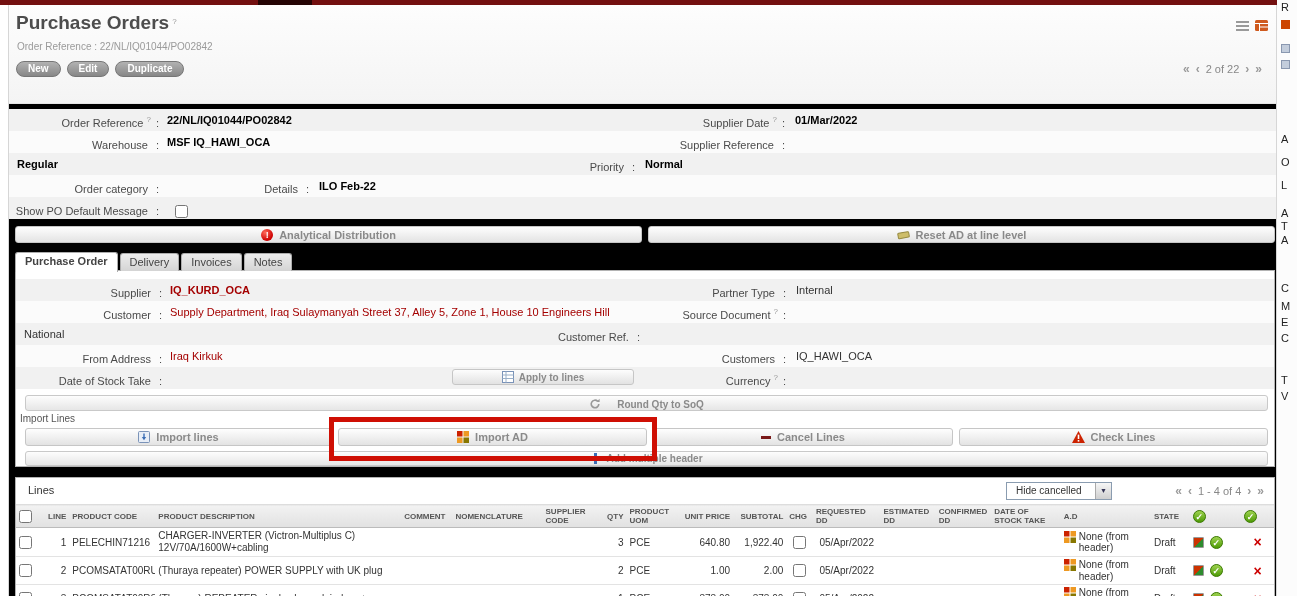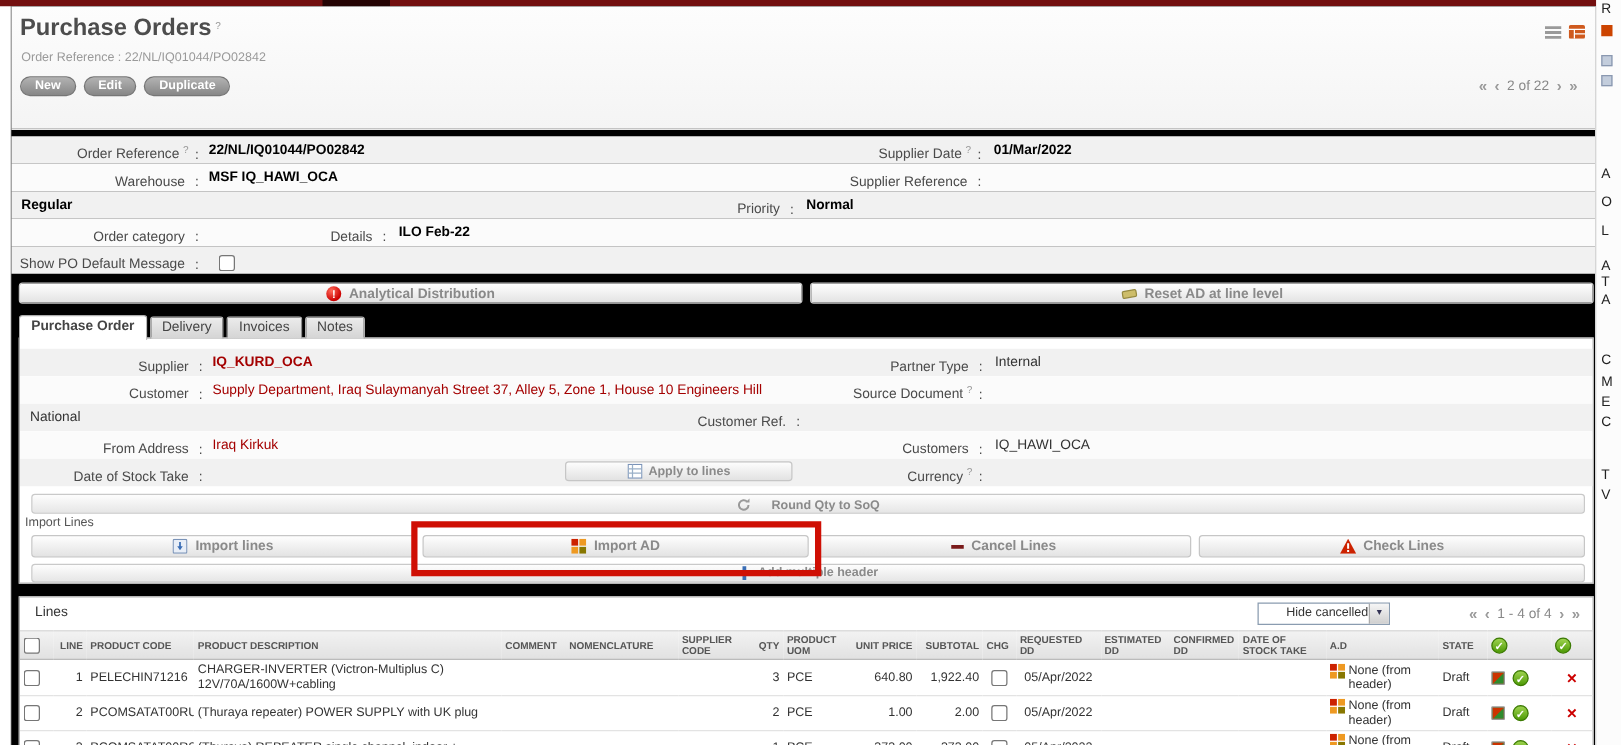--- a/index.html
+++ b/index.html
@@ -73,21 +73,21 @@
 .plus-ico::before{content:"";position:absolute;left:0;top:4px;width:11px;height:3px;background:#3a6db5}
 .plus-ico::after{content:"";position:absolute;left:4px;top:0;width:3px;height:11px;background:#3a6db5}
 
 
 #annotation-box{position:absolute;left:320px;top:412px;width:328px;height:44px;border:5px solid #cf0f04;z-index:20;pointer-events:none}
 
 
 #lines-box{position:absolute;left:6px;top:472px;width:1260px;height:150px;border:1px solid #b3b3b3;background:#fff}
 #lines-header{position:relative;height:26px}
 #lines-title{position:absolute;left:12px;top:6px;font-size:11px;color:#333}
-.fselect{position:absolute;right:162px;top:4px;width:106px;height:18px;border:1px solid #8a9cb0;background:#fff;font-size:10px;line-height:16px;padding-left:22px;cursor:pointer}
+.fselect{position:absolute;right:162px;top:4px;width:106px;height:18px;border:1px solid #8a9cb0;background:#fff;font-size:10px;line-height:16px;padding-left:9px;cursor:pointer}
 .fsel-arrow{position:absolute;right:0;top:0;width:16px;height:16px;background:linear-gradient(#f6f6f6,#cfcfcf);border-left:1px solid #aaa;font-size:7px;text-align:center;line-height:16px;color:#335}
 #lines-pager{position:absolute;right:10px;top:6px}
 
 table#lines-table{border-collapse:collapse;table-layout:fixed;width:1258px;font-size:10px}
 #lines-table th{background:linear-gradient(#f2f2f2,#e1e1e1);border-bottom:1px solid #bbb;border-top:1px solid #ddd;font-size:8px;color:#555;text-align:left;padding:2px 3px;vertical-align:middle;line-height:1.15;font-weight:bold}
 #lines-table td{padding:2px 3px;border-bottom:1px solid #e3e3e3;vertical-align:middle;height:28px;color:#333;overflow:hidden}
 .ar{text-align:right !important}
 .ctr{text-align:center !important;font-size:10px}
 .c-desc{line-height:1.2}
 .c-ad{font-size:10px;line-height:1.15}

